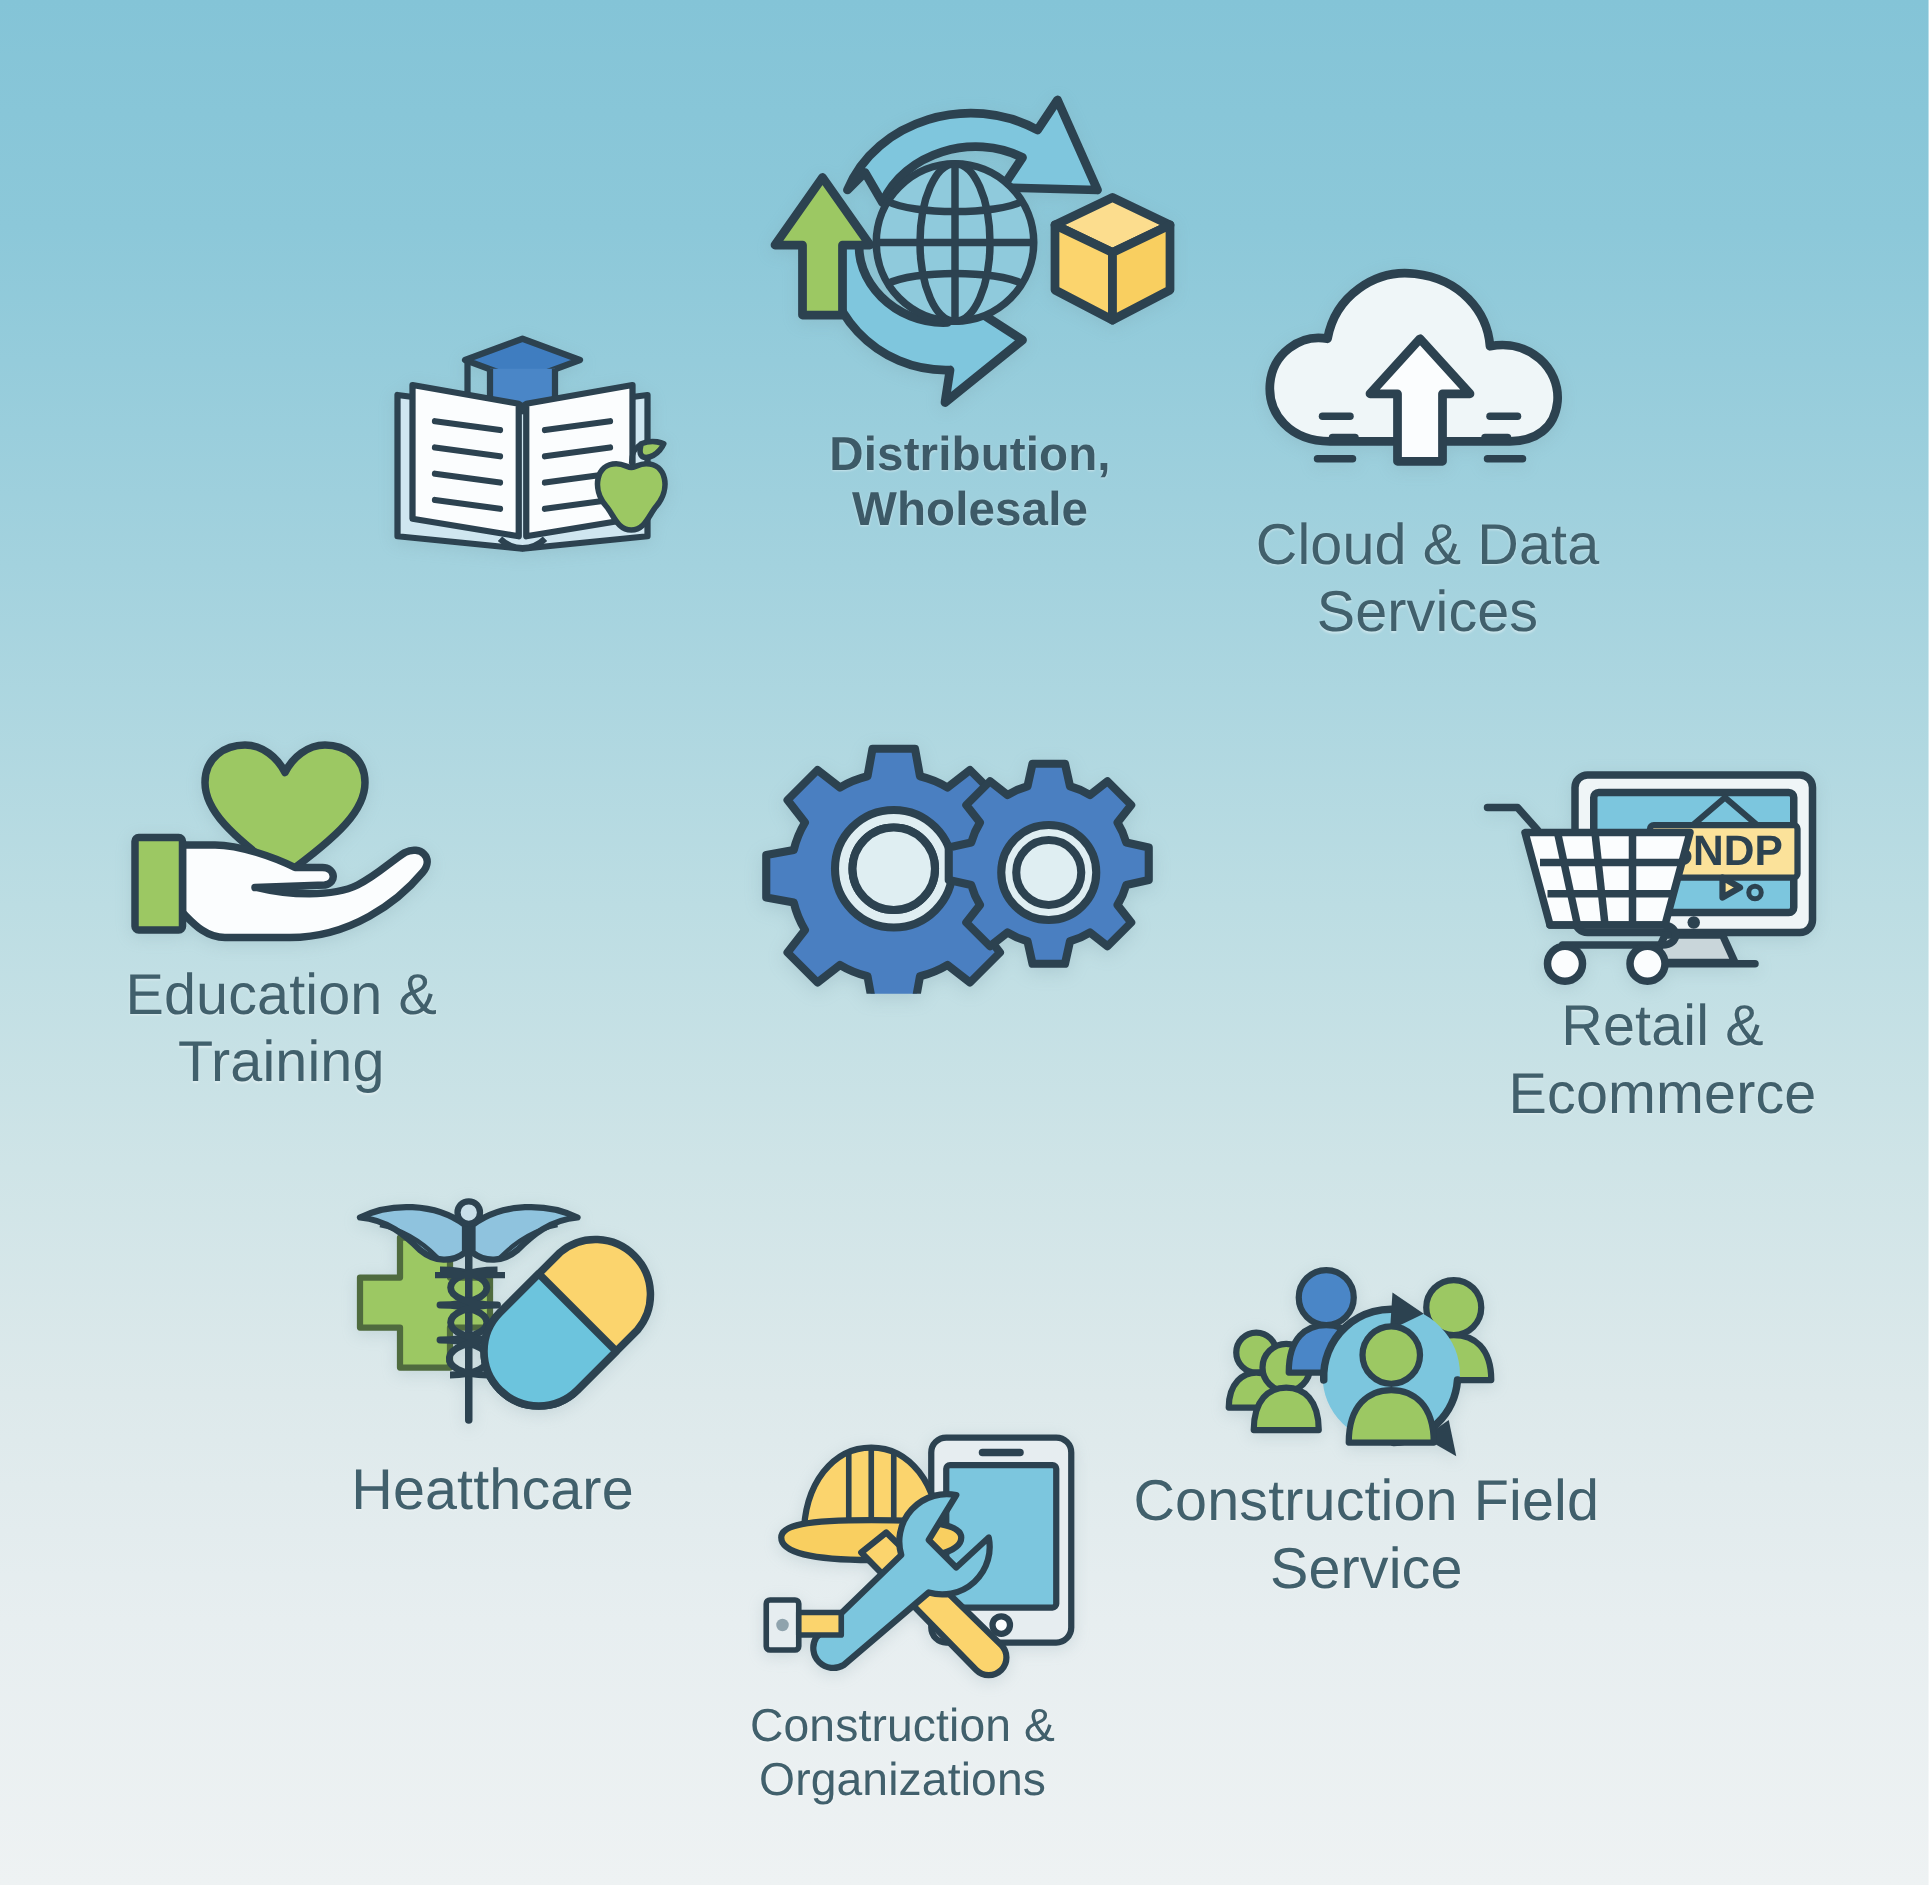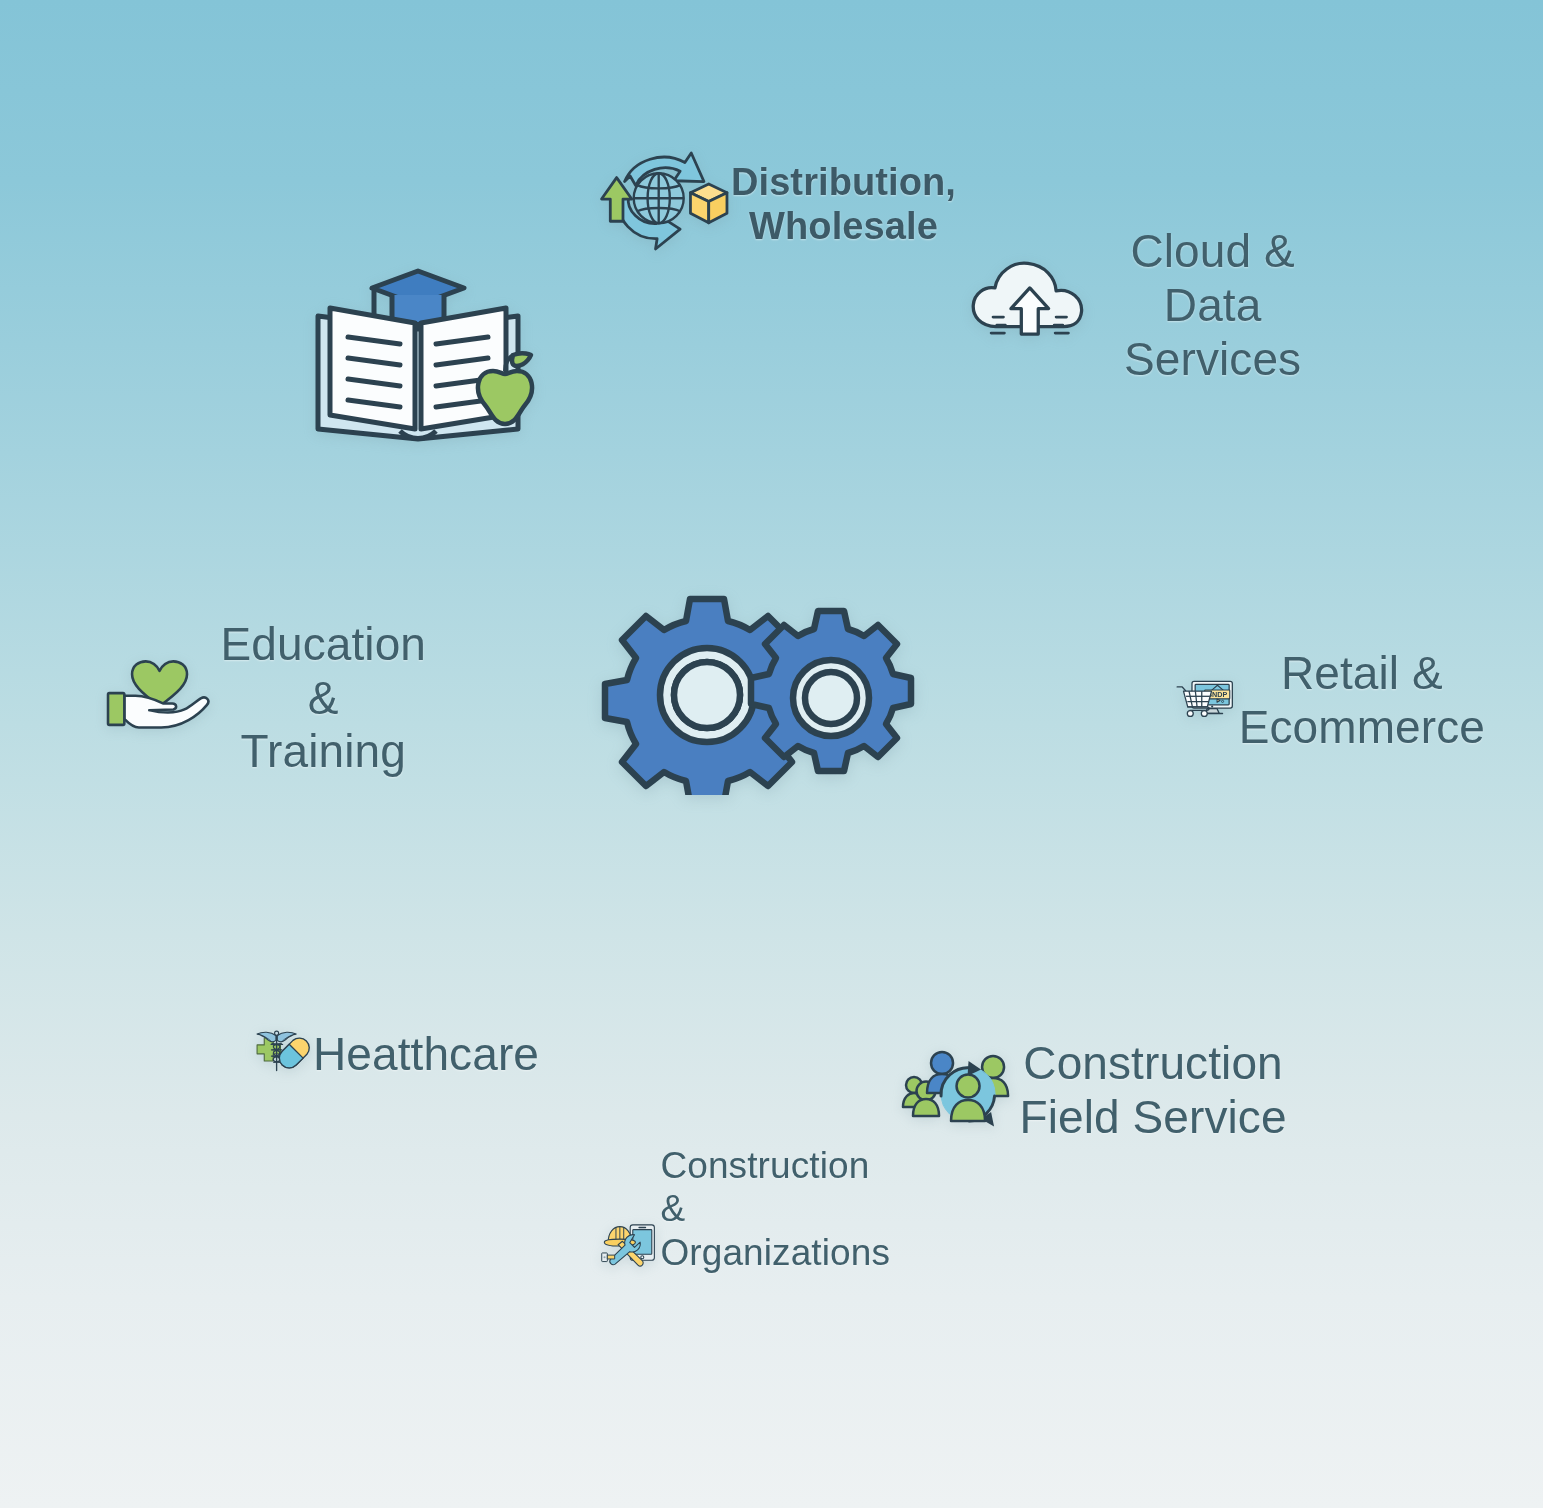--- a/index.html
+++ b/index.html
@@ -26,21 +26,21 @@
       #dde9eb 74%,
       #e7eef0 86%,
       #eef2f3 100%);
     overflow: hidden;
   }
 
   
   .node {
     position: absolute;
     display: flex;
-    flex-direction: row;
+    flex-direction: column;
     align-items: center;
   }
   .node .art {
     display: block;
     filter: drop-shadow(0 3px 6px rgba(120,150,160,0.22));
   }
   .label {
     margin-top: 6px;
     color: #41606c;
     font-size: 46px;
@@ -67,29 +67,29 @@
     font-size: 58px;
     font-weight: 700;
     letter-spacing: 0.8px;
     text-shadow: 0 2px 3px rgba(255,255,255,0.4);
   }
 
   
   #node-education-book { left: 300px; top: 243px; width: 250px; }
   #node-distribution   { left: 596px; top: 66px;  width: 360px; }
   #node-cloud          { left: 962px; top: 203px; width: 360px; }
-  #node-education-hand { left: 60px;  top: 608px; width: 330px; margin-left: 36px; }
+  #node-education-hand { left: 60px;  top: 588px; width: 330px; }
   #node-manufacturing  { left: 586px; top: 595px; width: 360px; }
   #node-retail         { left: 1175px;top: 608px; width: 310px; }
   #node-healthcare     { left: 249px; top: 944px; width: 290px; }
   #node-construction   { left: 600px; top: 1138px;width: 290px; }
   #node-fieldservice   { left: 898px; top: 1008px;width: 390px; align-items: center; }
 
   #node-distribution .label { font-weight: 700; color: #3d5a67; font-size: 38px;}
-  #node-construction .label { font-size: 37px; text-align: left; align-self: flex-start;}
+  #node-construction .label { font-size: 37px; text-align: center; align-self: flex-start;}
   #node-manufacturing .art { filter: drop-shadow(0 4px 7px rgba(110,140,155,0.22)); }
 </style>
 </head>
 <body>
 
 <div id="canvas">
 
   <div class="node" id="node-education-book">
     <svg class="art" width="250" height="215" viewBox="0 0 250 215">
 

